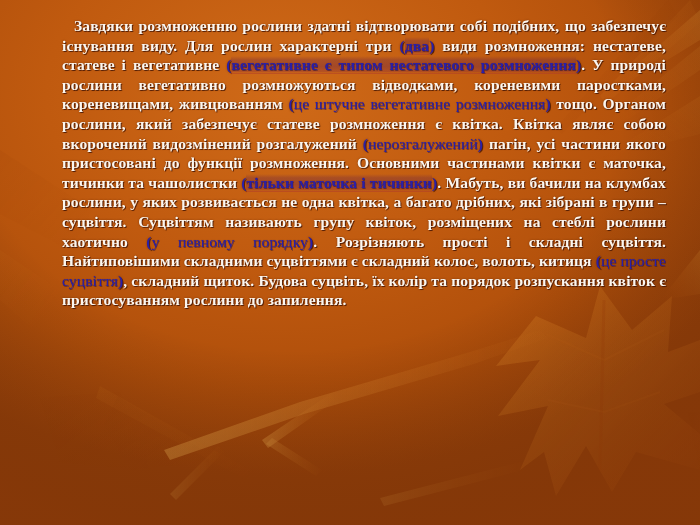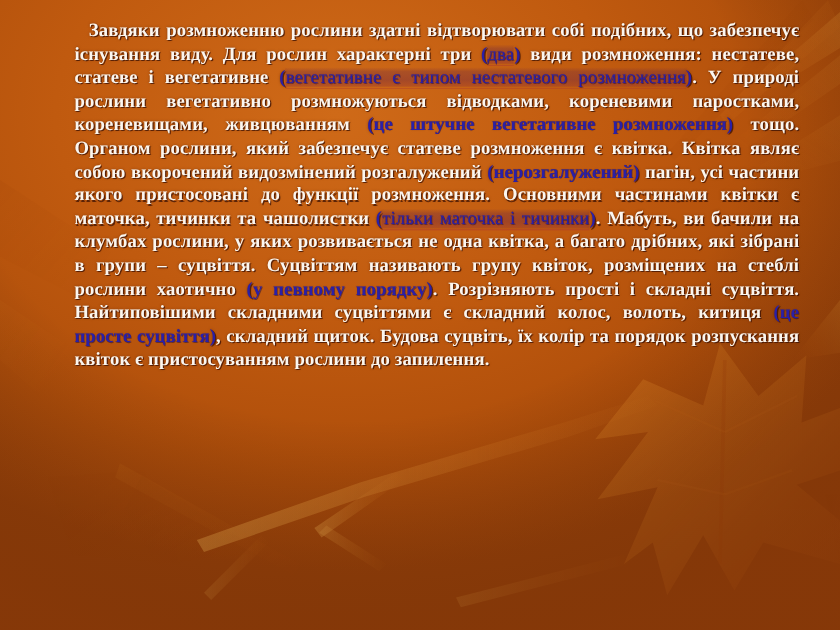--- a/index.html
+++ b/index.html
@@ -49,29 +49,29 @@
   }
 
   #text-body p {
     margin: 0;
     text-indent: 12px;
   }
 
   
   .hl {
     color: #2a1fa8;
-    font-weight: 700;
+    font-weight: 400;
     text-shadow:
       0.6px 0.6px 0 rgba(20,8,60,0.45),
       0 0 1px rgba(30,14,80,0.4);
   }
   
   .hl-band {
     color: #2a1fa8;
-    font-weight: 400;
+    font-weight: 700;
     background: linear-gradient(
         to bottom,
         rgba(120,40,60,0.00) 0%,
         rgba(118,44,62,0.38) 22%,
         rgba(128,46,56,0.52) 62%,
         rgba(150,52,48,0.42) 92%,
         rgba(150,52,48,0.00) 100%);
     box-shadow: 0 1px 0 rgba(176,62,42,0.55);
     text-shadow:
       0.6px 0.6px 0 rgba(20,8,60,0.45),

